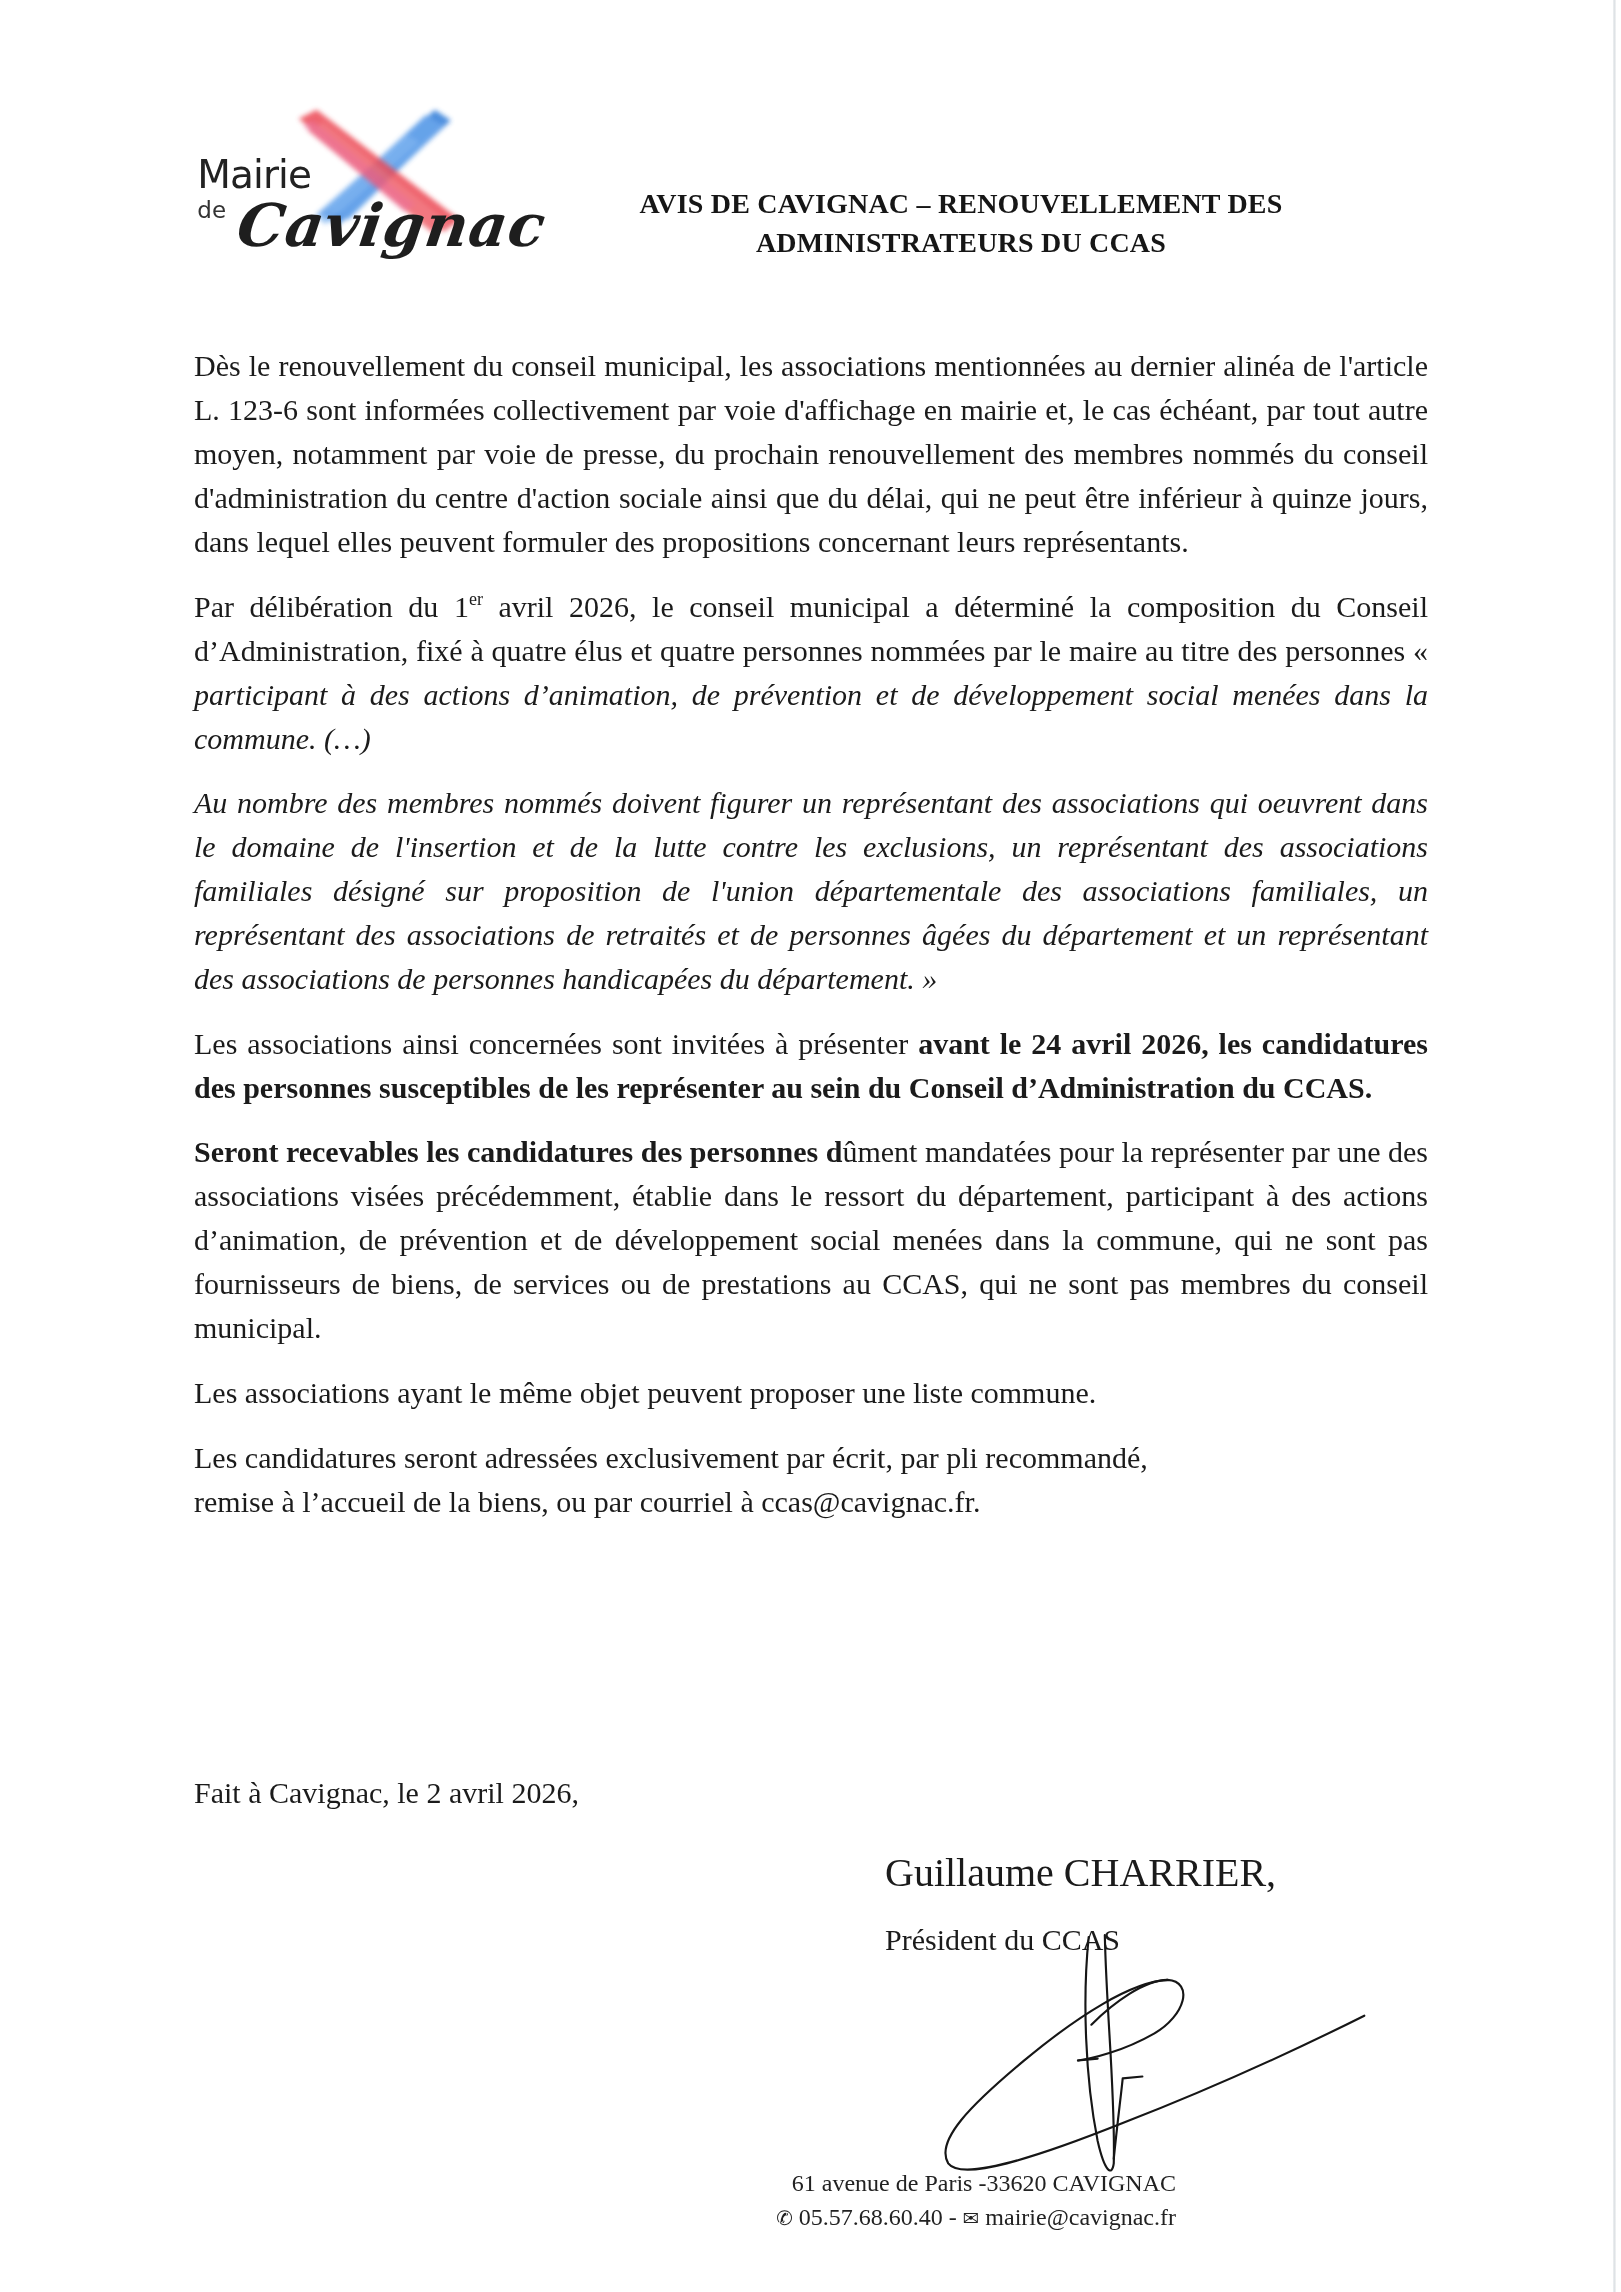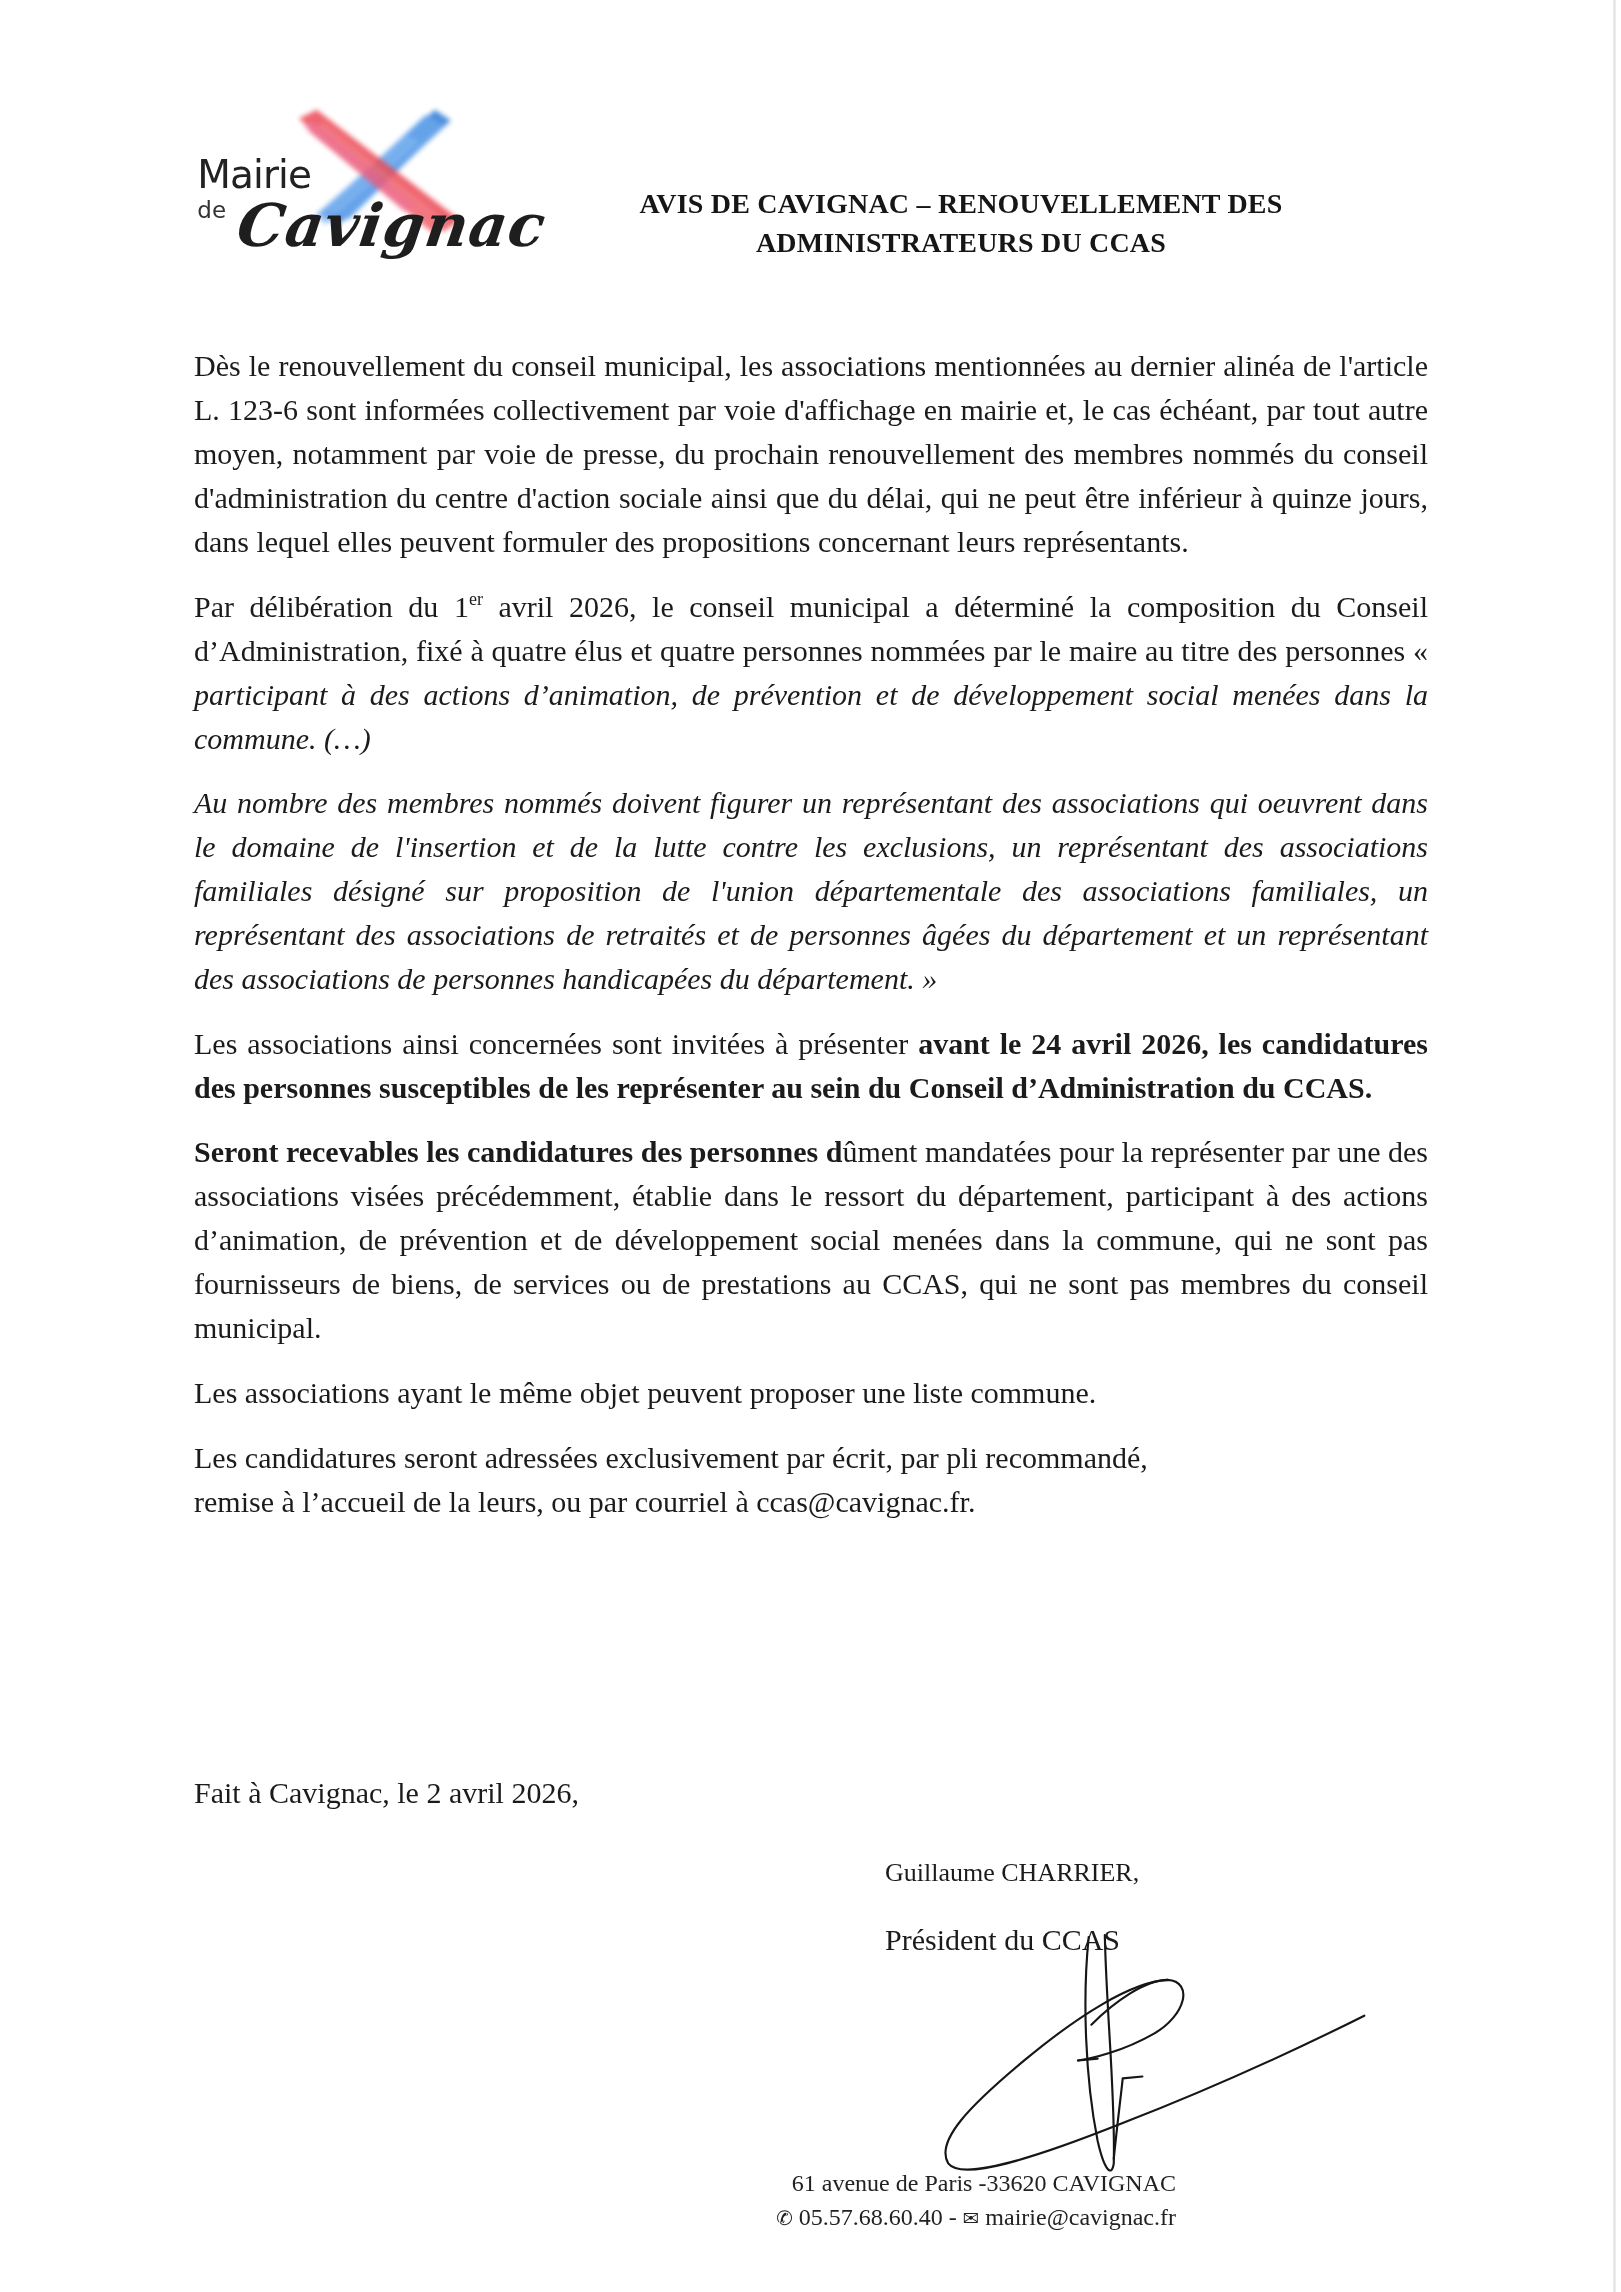--- a/index.html
+++ b/index.html
@@ -26,21 +26,21 @@
 
   
   .body { position: absolute; left: 182px; width: 1234px; top: 344px; }
   .p { font-size: 30px; line-height: 44px; text-align: justify; margin: 0 0 20.6px 0; }
   .p:last-child { margin-bottom: 0; }
   .it { font-style: italic; }
   .b { font-weight: bold; }
   sup { font-size: 18px; line-height: 0; vertical-align: 11.6px; }
 
   .date { position: absolute; left: 182px; top: 1771px; font-size: 30px; line-height: 44px; }
-  .sig-name { position: absolute; left: 873px; top: 1851px; font-size: 26px; line-height: 44px; }
+  .sig-name { position: absolute; left: 873px; top: 1851px; font-size: 40px; line-height: 44px; }
   .sig-title { position: absolute; left: 873px; top: 1918px; font-size: 30px; line-height: 44px; }
   .signature { position: absolute; left: 887px; top: 1917px; width: 519px; height: 269px; }
 
   .footer { position: absolute; left: 448px; width: 716px; top: 2166px; text-align: right;
             font-size: 24px; line-height: 34px; color: #222; }
   .footer .ico { font-family: "DejaVu Sans", sans-serif; font-size: 19.7px; }
 </style>
 </head>
 <body>
 
@@ -81,21 +81,21 @@
     <p class="p"><span>Par délibération du 1</span><sup>er</sup><span> avril 2026, le conseil municipal a déterminé la composition du Conseil d’Administration, fixé à quatre élus et quatre personnes nommées par le maire au titre des personnes </span><span>« </span><span class="it">participant à des actions d’animation, de prévention et de développement social menées dans la commune. (…)</span></p>
 
     <p class="p it">Au nombre des membres nommés doivent figurer un représentant des associations qui oeuvrent dans le domaine de l'insertion et de la lutte contre les exclusions, un représentant des associations familiales désigné sur proposition de l'union départementale des associations familiales, un représentant des associations de retraités et de personnes âgées du département et un représentant des associations de personnes handicapées du département. »</p>
 
     <p class="p"><span>Les associations ainsi concernées sont invitées à présenter </span><span class="b">avant le 24 avril 2026, les candidatures des personnes susceptibles de les représenter au sein du Conseil d’Administration du CCAS.</span></p>
 
     <p class="p"><span class="b">Seront recevables les candidatures des personnes d</span><span>ûment mandatées pour la représenter par une des associations visées précédemment, établie dans le ressort du département, participant à des actions d’animation, de prévention et de développement social menées dans la commune, qui ne sont pas fournisseurs de biens, de services ou de prestations au CCAS, qui ne sont pas membres du conseil municipal.</span></p>
 
     <p class="p">Les associations ayant le même objet peuvent proposer une liste commune.</p>
 
-    <p class="p"><span>Les candidatures seront adressées exclusivement par écrit, par pli recommandé,</span><br><span>remise à l’accueil de la leurs, ou par courriel à ccas@cavignac.fr.</span></p>
+    <p class="p"><span>Les candidatures seront adressées exclusivement par écrit, par pli recommandé,</span><br><span>remise à l’accueil de la biens, ou par courriel à ccas@cavignac.fr.</span></p>
   </div>
 
   <div class="date">Fait à Cavignac, le 2 avril 2026,</div>
   <div class="sig-name">Guillaume CHARRIER,</div>
   <div class="sig-title">Président du CCAS</div>
 
   <svg class="signature" viewBox="0 0 580 300">
     <g fill="none" stroke="#161616" stroke-width="2.4" stroke-linecap="round" stroke-linejoin="round">
 
       <path d="M215 120 C240 95 275 70 300 70 C330 72 320 110 285 130 C250 150 215 158 200 160"></path>

